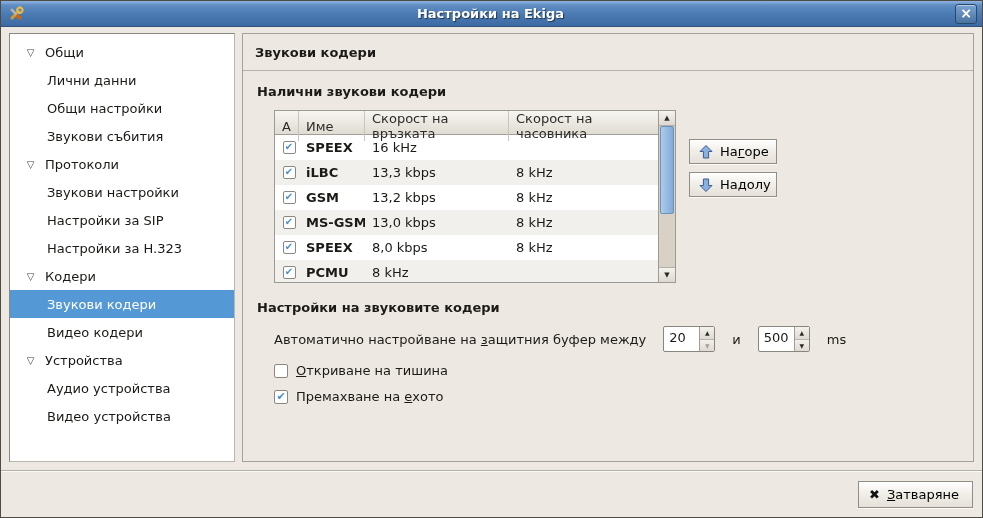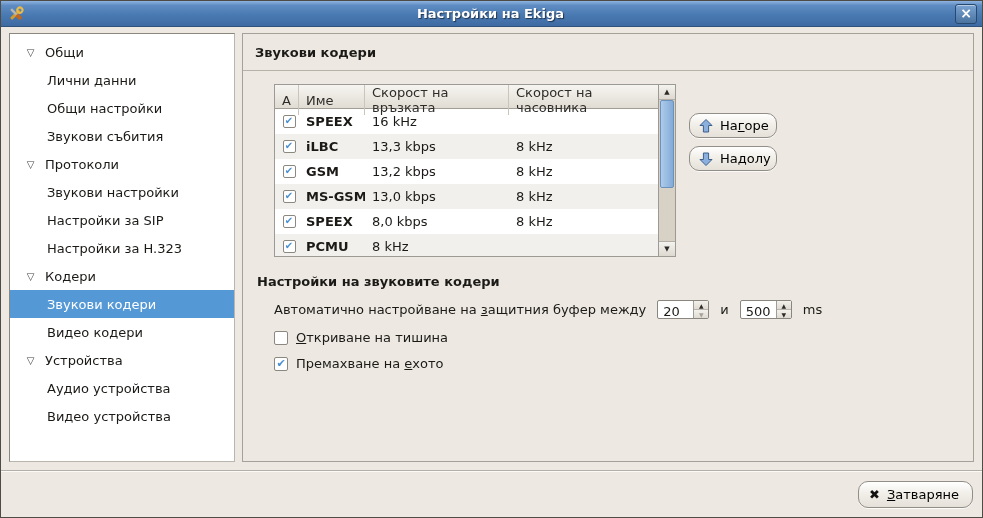--- a/index.html
+++ b/index.html
@@ -78,31 +78,31 @@
   .scroll-btn.down { border-top: 1px solid #b3afa6; }
   .scroll-track { flex: 1; position: relative; }
   .scroll-thumb {
     position: absolute; top: 0; left: 1px; right: 1px; height: 88px;
     background: linear-gradient(90deg, #aecbea, #82abd8); border: 1px solid #6b92ba; border-radius: 2px;
   }
   
   .gtk-btn {
     display: inline-flex; align-items: center; gap: 7px; padding: 4px 12px 4px 9px;
     background: linear-gradient(#ffffff, #f2efe9 45%, #e5e1d9);
-    border: 1px solid #918e87; border-radius: 10px; font-size: 13px; color: #000;
+    border: 1px solid #918e87; border-radius: 0; font-size: 13px; color: #000;
     font-family: inherit; cursor: default; box-shadow: 0 1px 0 rgba(255,255,255,0.8);
   }
   .move-buttons { display: flex; flex-direction: column; gap: 8px; margin-left: 13px; margin-top: 29px; }
   .move-buttons .gtk-btn { width: 88px; }
   .arrow-svg { display: inline-flex; width: 14px; height: 14px; }
   u { text-decoration: underline; }
   
   .settings-section { margin-top: 17px; }
-  .jitter-row { display: flex; align-items: center; margin-left: 17px; gap: 11px; }
-  .spinbox { display: inline-flex; width: 52px; height: 19px; background: #fff; border: 1px solid #898680; border-radius: 2px; }
+  .jitter-row { display: flex; align-items: center; margin-left: 17px; gap: 17px; }
+  .spinbox { display: inline-flex; width: 52px; height: 26px; background: #fff; border: 1px solid #898680; border-radius: 2px; }
   .spin-value { flex: 1; padding: 3px 0 0 5px; font-size: 13px; }
   .spin-btns { width: 15px; flex: 0 0 15px; display: flex; flex-direction: column; border-left: 1px solid #a09d96; }
   .spin-btn { flex: 1; display: flex; align-items: center; justify-content: center; font-size: 6px; color: #2b2a27; background: linear-gradient(#f3f1ec, #dfdbd2); }
   .spin-btn.up { border-bottom: 1px solid #b9b5ac; }
   .spin-btn.dim { color: #a6a29a; }
   .spin-btn i { font-style: normal; }
   .check-row { display: flex; align-items: center; gap: 8px; margin: 11px 0 0 17px; }
   
   .footer {
     flex: 0 0 47px; margin-top: 8px; border-top: 1px solid #b3afa7;
@@ -185,20 +185,21 @@
       <div class="tree-item child">
         <span>Видео устройства</span>
       </div>
     </div>
 
     <div class="panel">
       <div class="panel-heading">Звукови кодери</div>
       <div class="panel-sep"></div>
       <div class="panel-body">
 
+        <div class="section-title">Налични звукови кодери</div>
 
         <div class="codecs-row">
           <div class="table-frame">
             <div class="tbl">
               <div class="trow thead">
                 <span class="hcell">A</span>
                 <span class="hcell">Име</span>
                 <span class="hcell">Скорост на връзката</span>
                 <span class="hcell">Скорост на часовника</span>
               </div>

